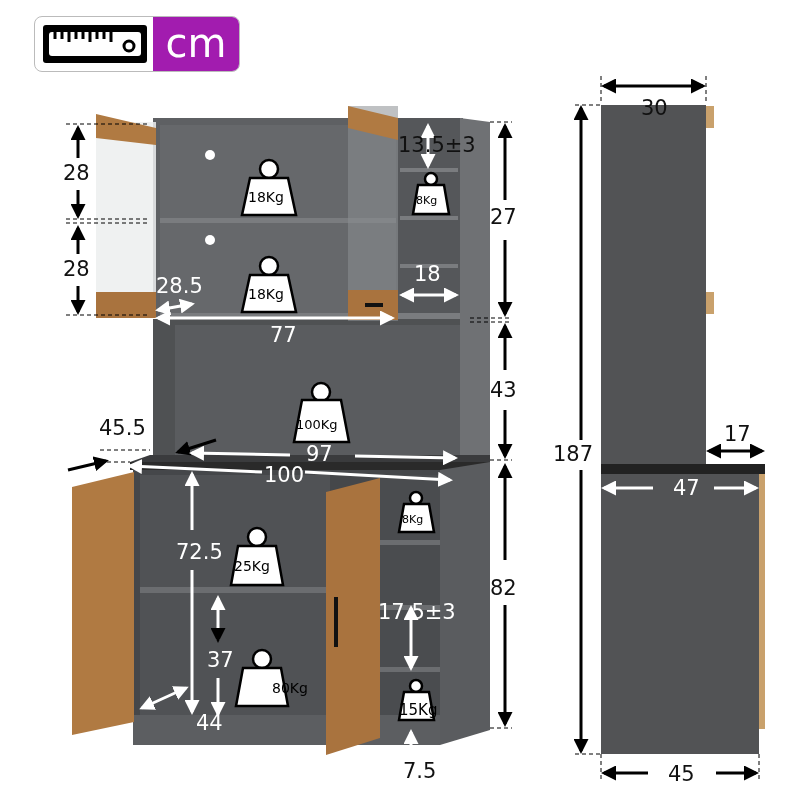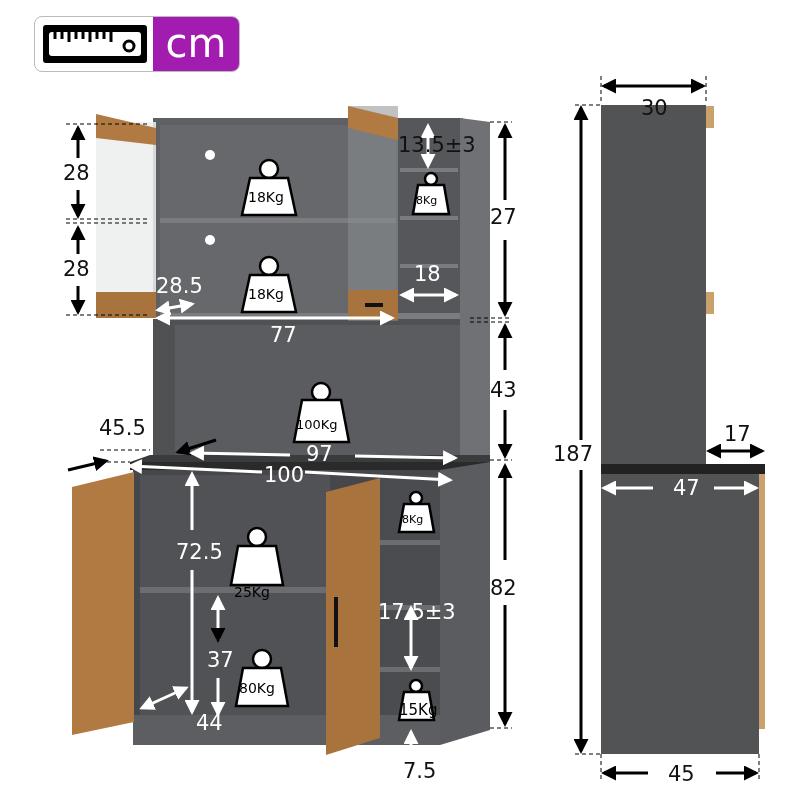--- a/index.html
+++ b/index.html
@@ -202,22 +202,22 @@
         <circle cx="416" cy="686" r="6"></circle>
         <polygon points="404,692 429,692 434,720 399,720"></polygon>
       </g>
   </g>
 </svg>
 
 <div class="kg" style="left:248px;top:190px;font-size:14px;width:42px;">18Kg</div>
 <div class="kg" style="left:248px;top:287px;font-size:14px;width:42px;">18Kg</div>
 <div class="kg" style="left:416px;top:195px;font-size:11px;width:30px;">8Kg</div>
 <div class="kg" style="left:296px;top:418px;font-size:13px;width:52px;">100Kg</div>
-<div class="kg" style="left:234px;top:559px;font-size:14px;width:54px;margin-top:26px;">25Kg</div>
-<div class="kg" style="left:239px;top:681px;font-size:14px;width:36px;">80Kg</div>
+<div class="kg" style="left:234px;top:559px;font-size:14px;width:54px;">25Kg</div>
+<div class="kg" style="left:239px;top:681px;font-size:14px;width:36px;padding-left:33px;">80Kg</div>
 <div class="kg" style="left:402px;top:514px;font-size:11px;width:30px;">8Kg</div>
 <div class="kg" style="left:399px;top:703px;font-size:15px;width:36px;">15Kg</div>
 
 <div class="lbl" style="left:63px;top:163px;">28</div>
 <div class="lbl" style="left:63px;top:259px;">28</div>
 <div class="lbl" style="left:398px;top:87px;margin-top:48px;">13.5±3</div>
 <div class="lbl" style="left:490px;top:207px;">27</div>
 <div class="lbl w" style="left:156px;top:276px;">28.5</div>
 <div class="lbl w" style="left:414px;top:264px;">18</div>
 <div class="lbl w" style="left:270px;top:325px;">77</div>

